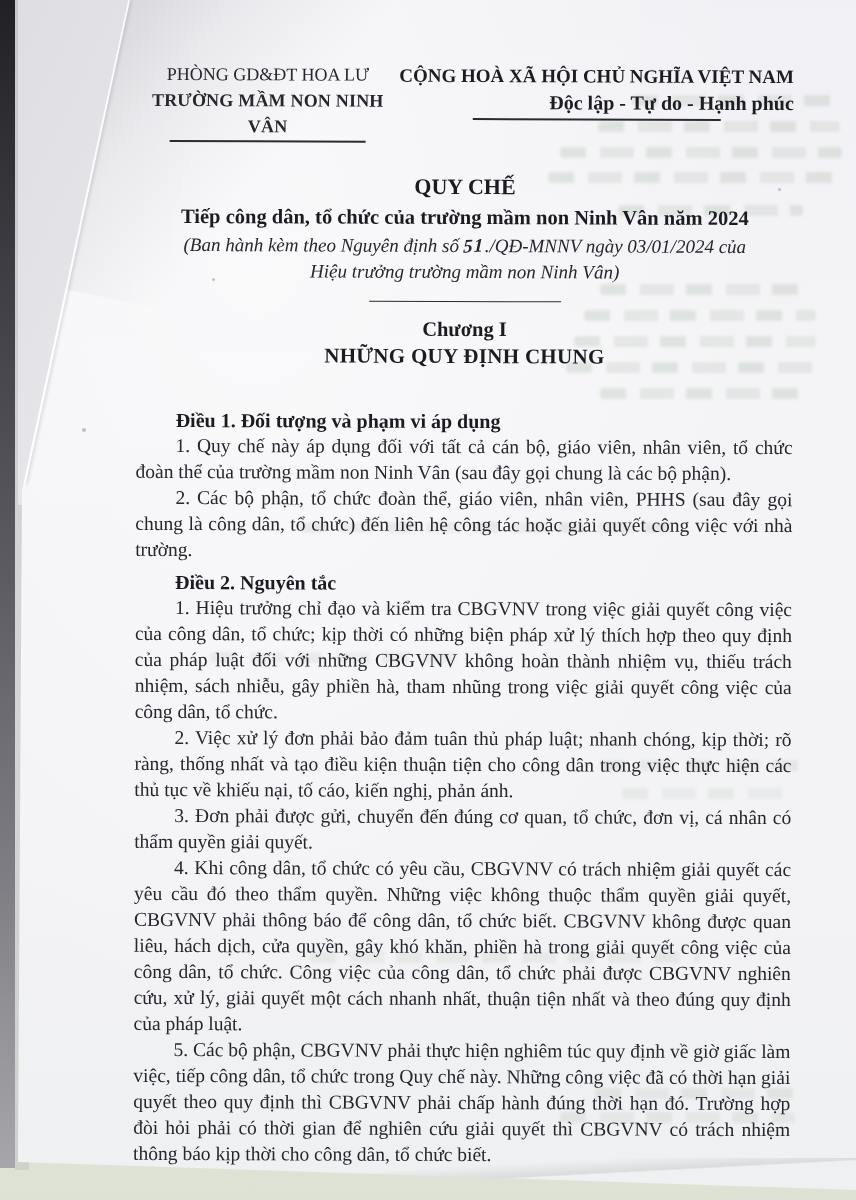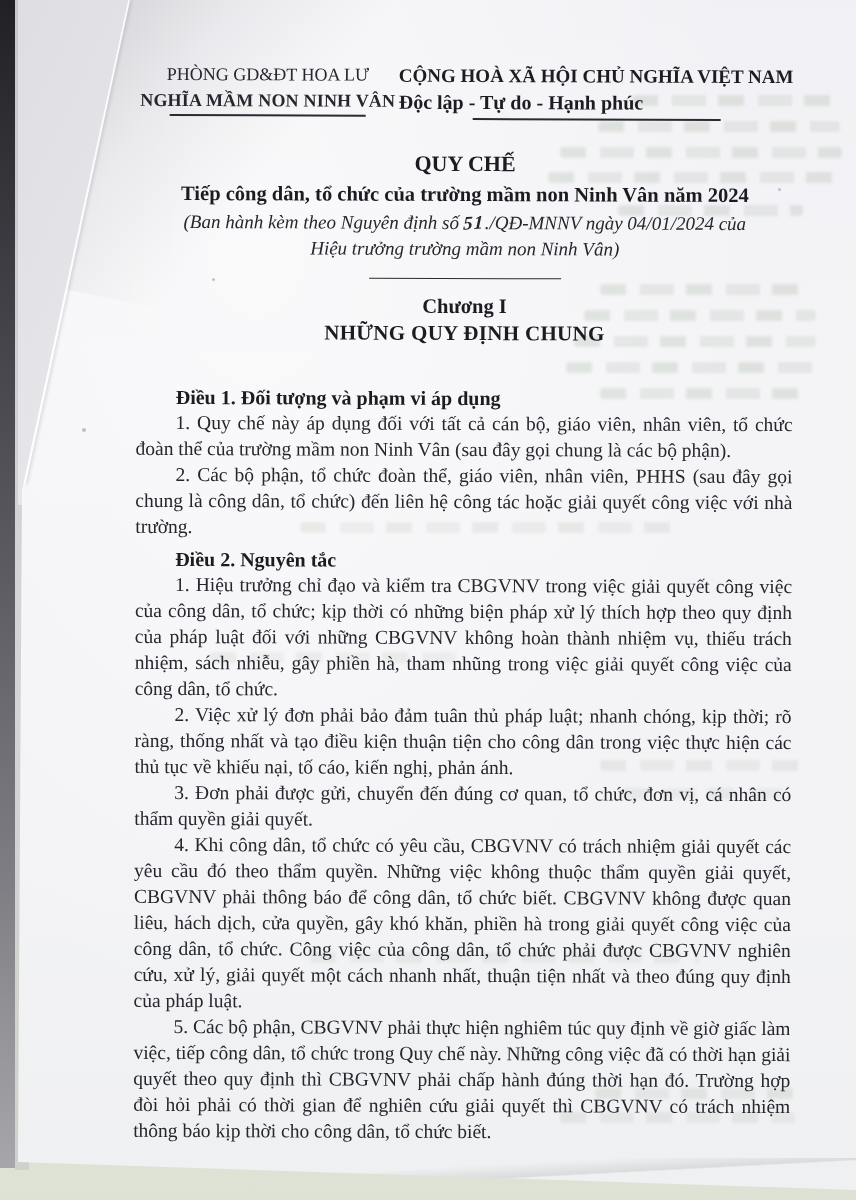--- a/index.html
+++ b/index.html
@@ -57,21 +57,21 @@
 
   
   .content{
     position:absolute;left:135px;top:62px;width:657px;
     color:#26262e;font-size:19.5px;line-height:26px;
     transform:rotate(.2deg);
   }
   .hdr{display:flex;align-items:flex-start;}
   .hdr-left{width:262px;text-align:center;font-size:18px;line-height:26px;}
   .hdr-left .org{font-weight:bold;letter-spacing:.2px;}
-  .hdr-right{flex:1;text-align:left;font-weight:bold;font-size:19px;line-height:27px;color:#1c1c23;}
+  .hdr-right{flex:1;text-align:right;font-weight:bold;font-size:19px;line-height:27px;color:#1c1c23;}
   .rule{height:1.6px;background:#2a2a32;margin:1px auto 0;}
   .rule-left{width:196px;}
   .rule-right{width:248px;margin-top:2px;}
 
   .title-block{text-align:center;margin-top:30px;}
   .doc-title{font-weight:bold;font-size:22px;line-height:28px;color:#1b1b22;}
   .doc-subtitle{font-weight:bold;font-size:20.5px;line-height:28px;margin-top:2px;color:#1b1b22;}
   .issuance{font-style:italic;font-size:19px;line-height:26px;margin-top:2px;}
   .handwritten{display:inline-block;transform:rotate(-4deg) skewX(-6deg);font-weight:bold;letter-spacing:1px;}
   .rule-center{width:192px;height:1.8px;background:#2a2a32;margin:16px auto 0;}
@@ -119,35 +119,35 @@
 
   <div class="speck" style="left:82px;top:428px;width:4px;height:4px;"></div>
   <div class="speck" style="left:778px;top:188px;width:3px;height:3px;"></div>
   <div class="speck" style="left:212px;top:278px;width:3px;height:3px;"></div>
 
   <div class="content">
 
     <div class="hdr">
       <div class="hdr-left">
         <div>PHÒNG GD&amp;ĐT HOA LƯ</div>
-        <div class="org">NGHĨA MẦM NON NINH VÂN</div>
+        <div class="org">TRƯỜNG MẦM NON NINH VÂN</div>
         <div class="rule rule-left"></div>
       </div>
       <div class="hdr-right">
         <div>CỘNG HOÀ XÃ HỘI CHỦ NGHĨA VIỆT NAM</div>
         <div style="font-size:20px;">Độc lập - Tự do - Hạnh phúc</div>
         <div class="rule rule-right"></div>
       </div>
     </div>
 
     <div class="title-block">
       <div class="doc-title">QUY CHẾ</div>
       <div class="doc-subtitle">Tiếp công dân, tổ chức của trường mầm non Ninh Vân năm 2024</div>
       <div class="issuance">
-        <span>(Ban hành kèm theo Nguyên định số </span><span class="handwritten">51</span><span>./QĐ-MNNV  ngày 04/01/2024 của</span><br>
+        <span>(Ban hành kèm theo Nguyên định số </span><span class="handwritten">51</span><span>./QĐ-MNNV  ngày 03/01/2024 của</span><br>
         <span>Hiệu trưởng trường mầm non Ninh Vân)</span>
       </div>
       <div class="rule-center"></div>
     </div>
 
     <div class="chapter">
       <div class="chapter-label">Chương I</div>
       <div class="chapter-title">NHỮNG QUY ĐỊNH CHUNG</div>
     </div>
 

